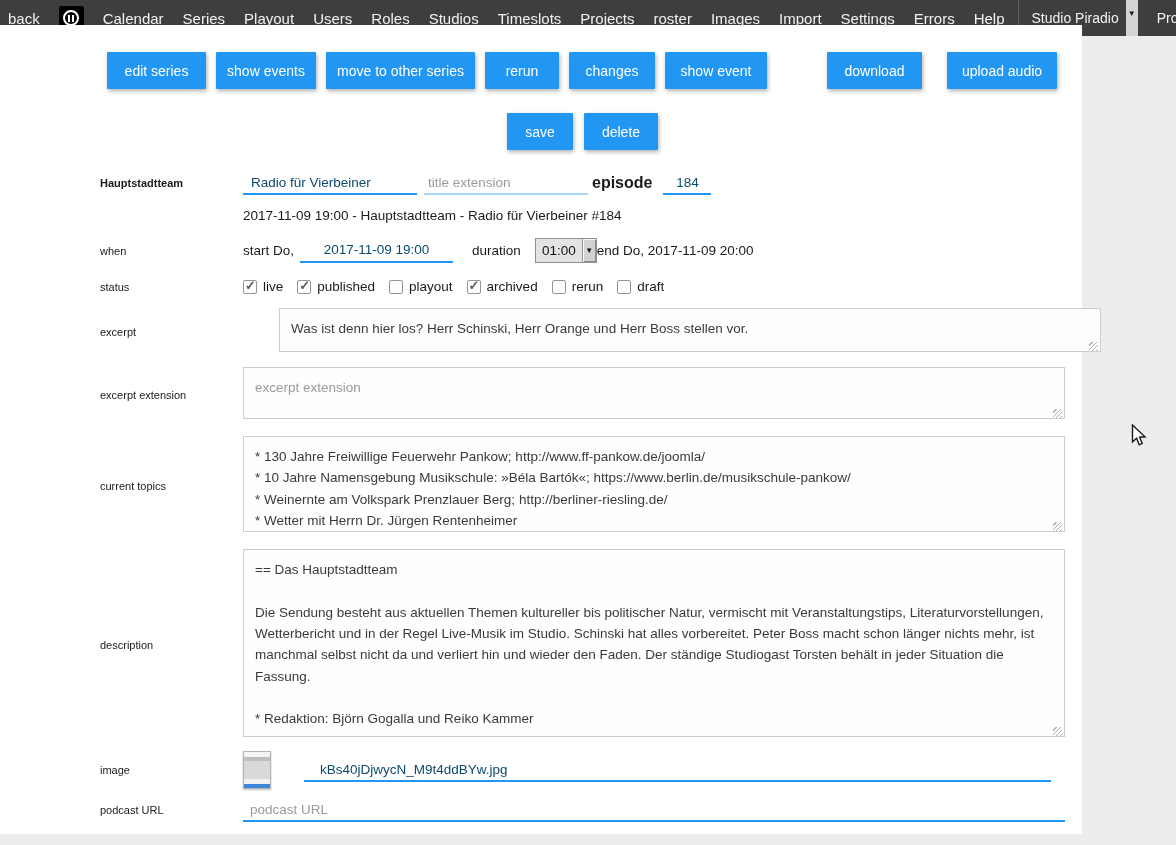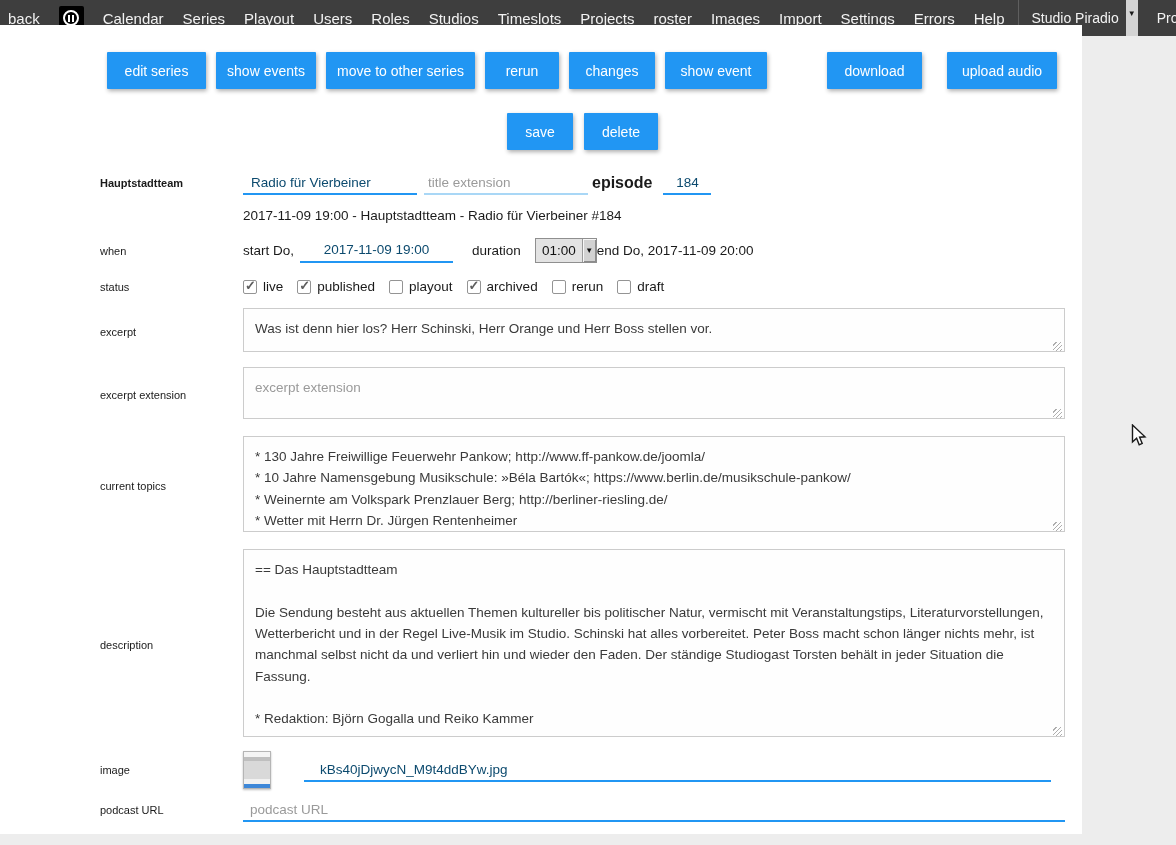--- a/index.html
+++ b/index.html
@@ -66,21 +66,21 @@
   .cb { width:14px; height:14px; border:1px solid #949494; border-radius:2px; background:#fff; position:relative; cursor:pointer; }
   .cb.checked::after { content:"✓"; position:absolute; left:1px; top:-3px; font-size:13px; color:#5e5e5e; font-weight:bold; }
 
   textarea.ta { width:822px; border:1px solid #cccccc; background:#fefefe; resize:none; overflow:hidden;
                 font-family:"Liberation Sans",sans-serif; font-size:13.5px; color:#3a3a3a; line-height:1.58;
                 padding:9px 11px; outline:none; }
   textarea.ta::placeholder { color:#9a9a9a; }
   .ta-wrap { position:relative; width:822px; }
   .ta-grip { position:absolute; right:3px; bottom:5px; width:9px; height:9px; pointer-events:none;
              background:repeating-linear-gradient(135deg, transparent 0 2px, #9a9a9a 2px 3px); opacity:.8; }
-  .row-excerpt { margin-top:14px; } .h-excerpt { height:44px; }
+  .row-excerpt { margin-top:14px;gap:36px; } .h-excerpt { height:44px; }
   .row-excerpt-ext { margin-top:11px; } .h-excerpt-ext { height:52px; }
   .row-topics { margin-top:13px; } .h-topics { height:96px; }
   .row-desc { margin-top:13px; } .h-desc { height:188px; }
 
   .row-image { margin-top:10px; align-items:center; }
   .thumb { width:28px; height:38px; border:1px solid #b5b5b5; box-shadow:0 1px 2px rgba(0,0,0,.25); flex:0 0 auto;
            background:linear-gradient(#f4f4f4 0 5px, #bfbfbf 5px 9px, #d9d9d9 9px 27px, #f1f1f1 27px 32px, #3d87d8 32px 38px); cursor:pointer; }
   .in-image { width:747px; margin-left:33px; padding-left:16px; }
 
   .row-podcast { margin-top:9px; }

